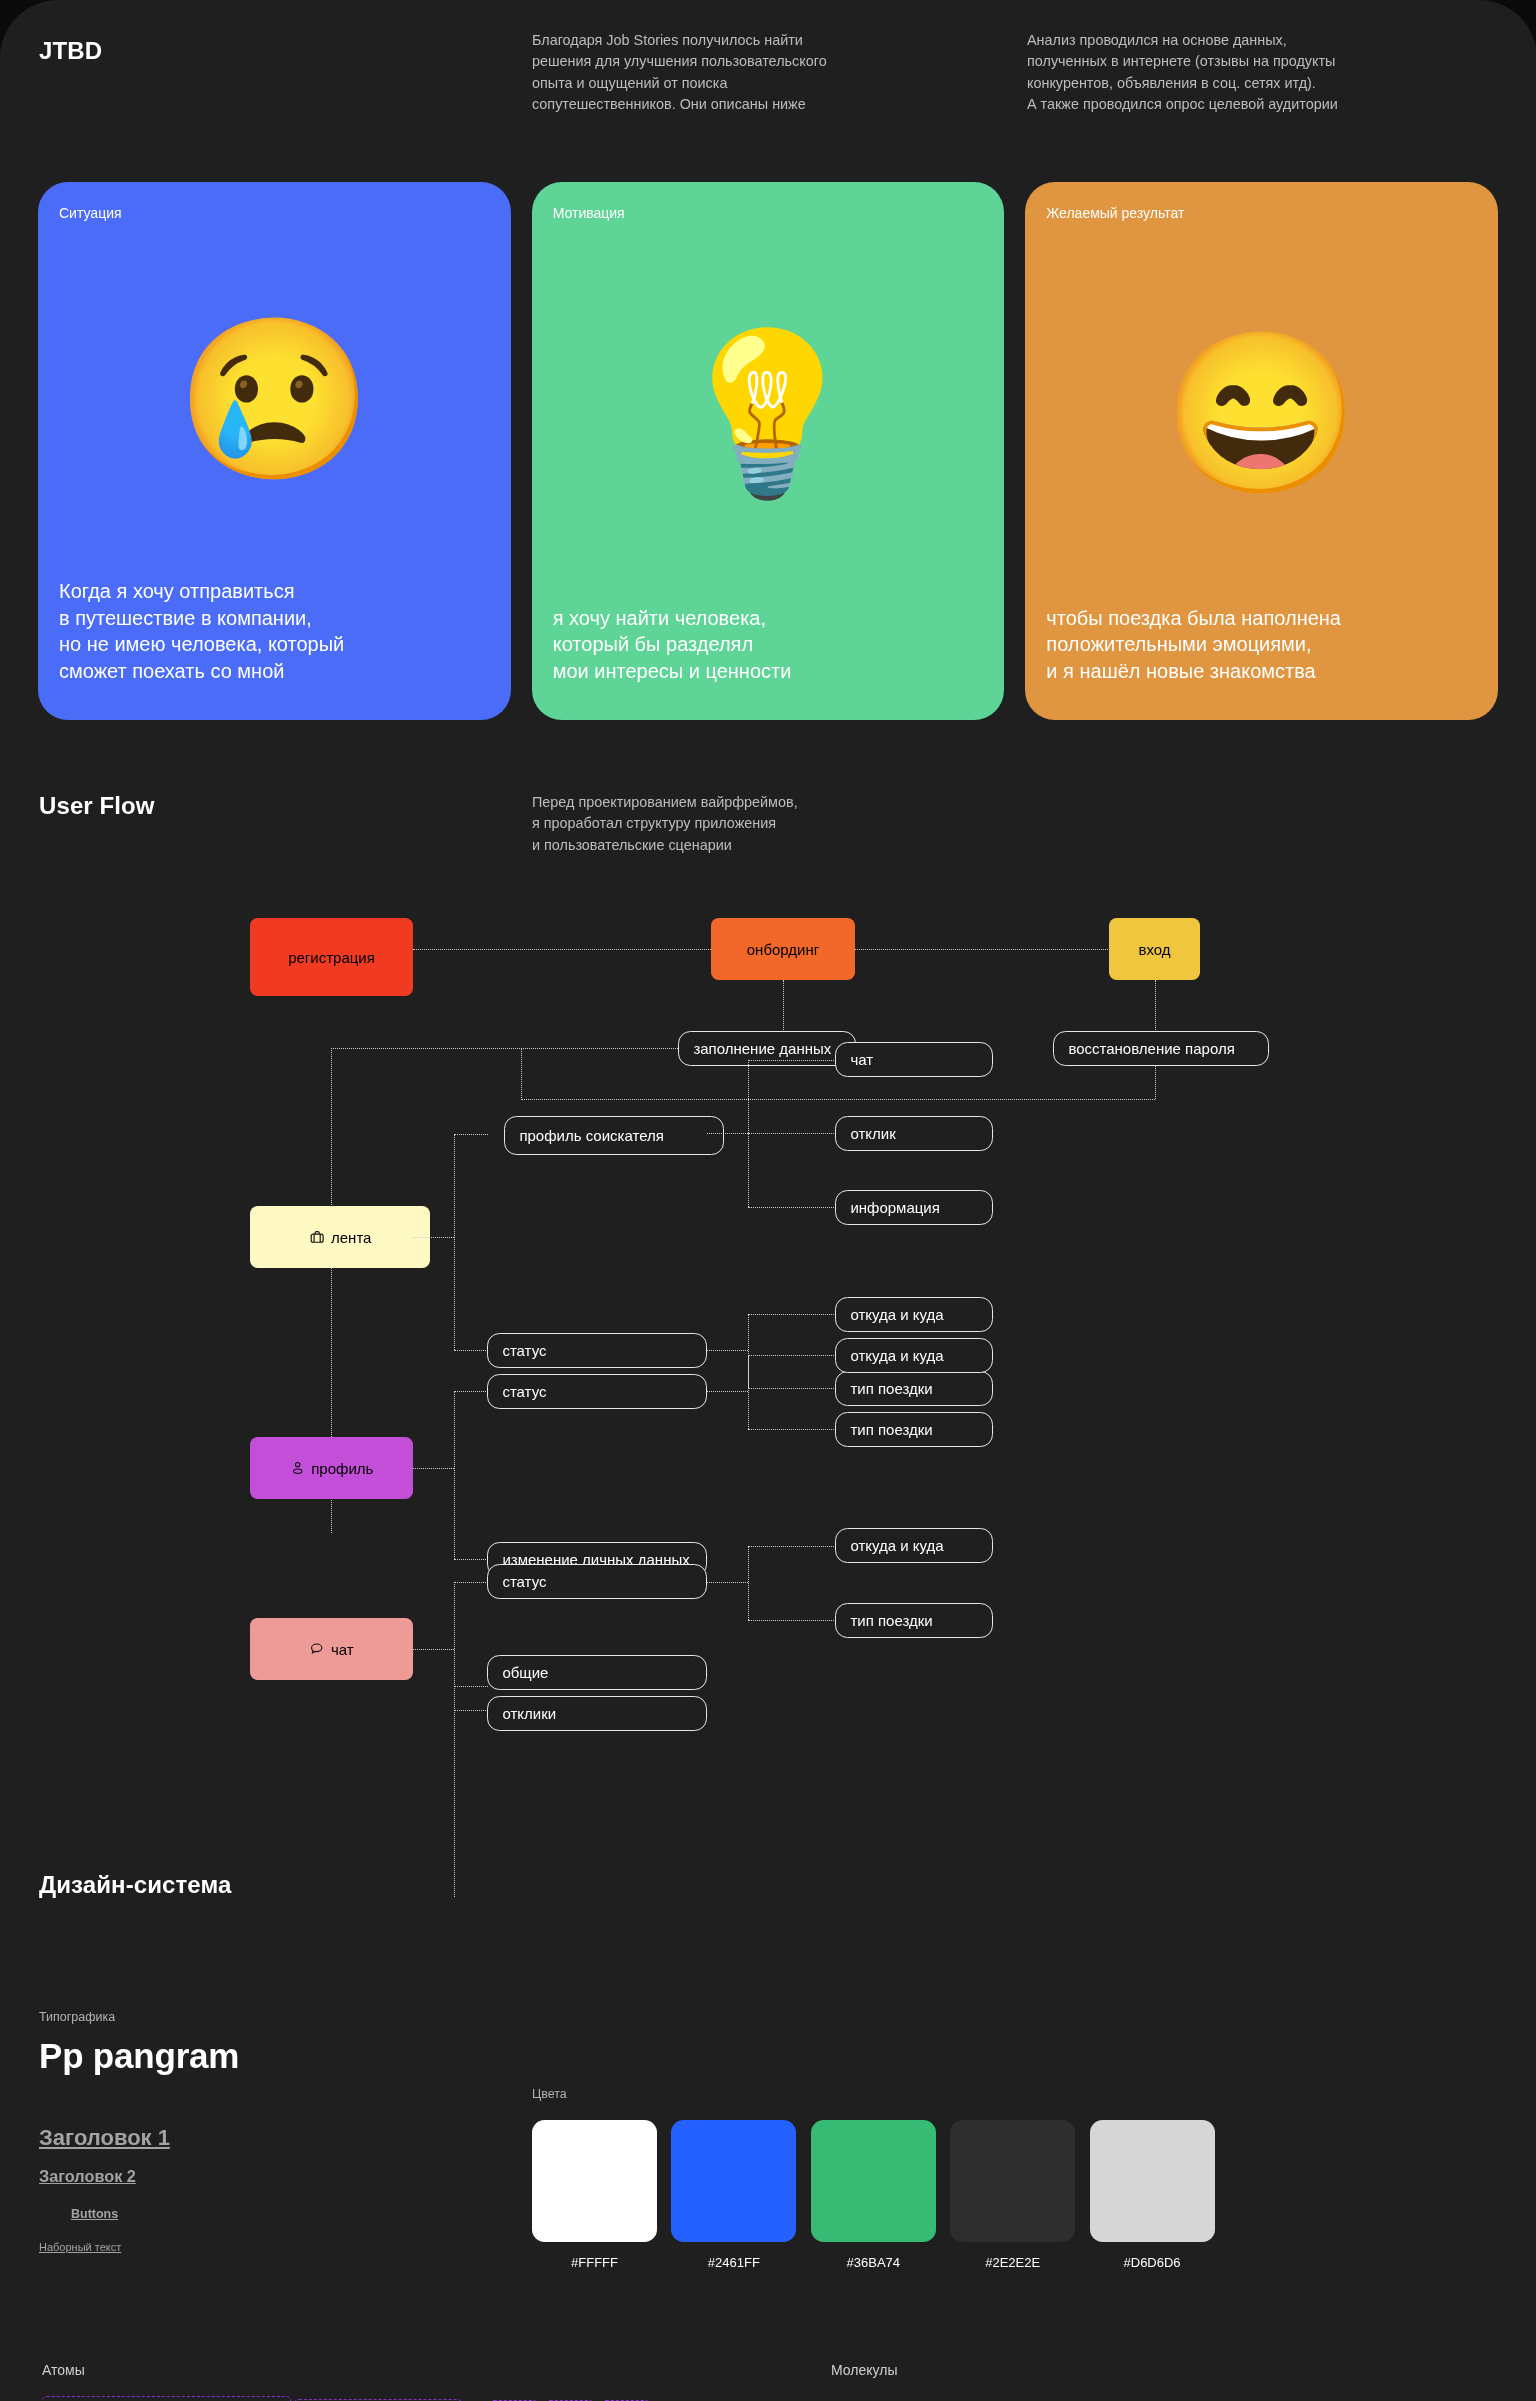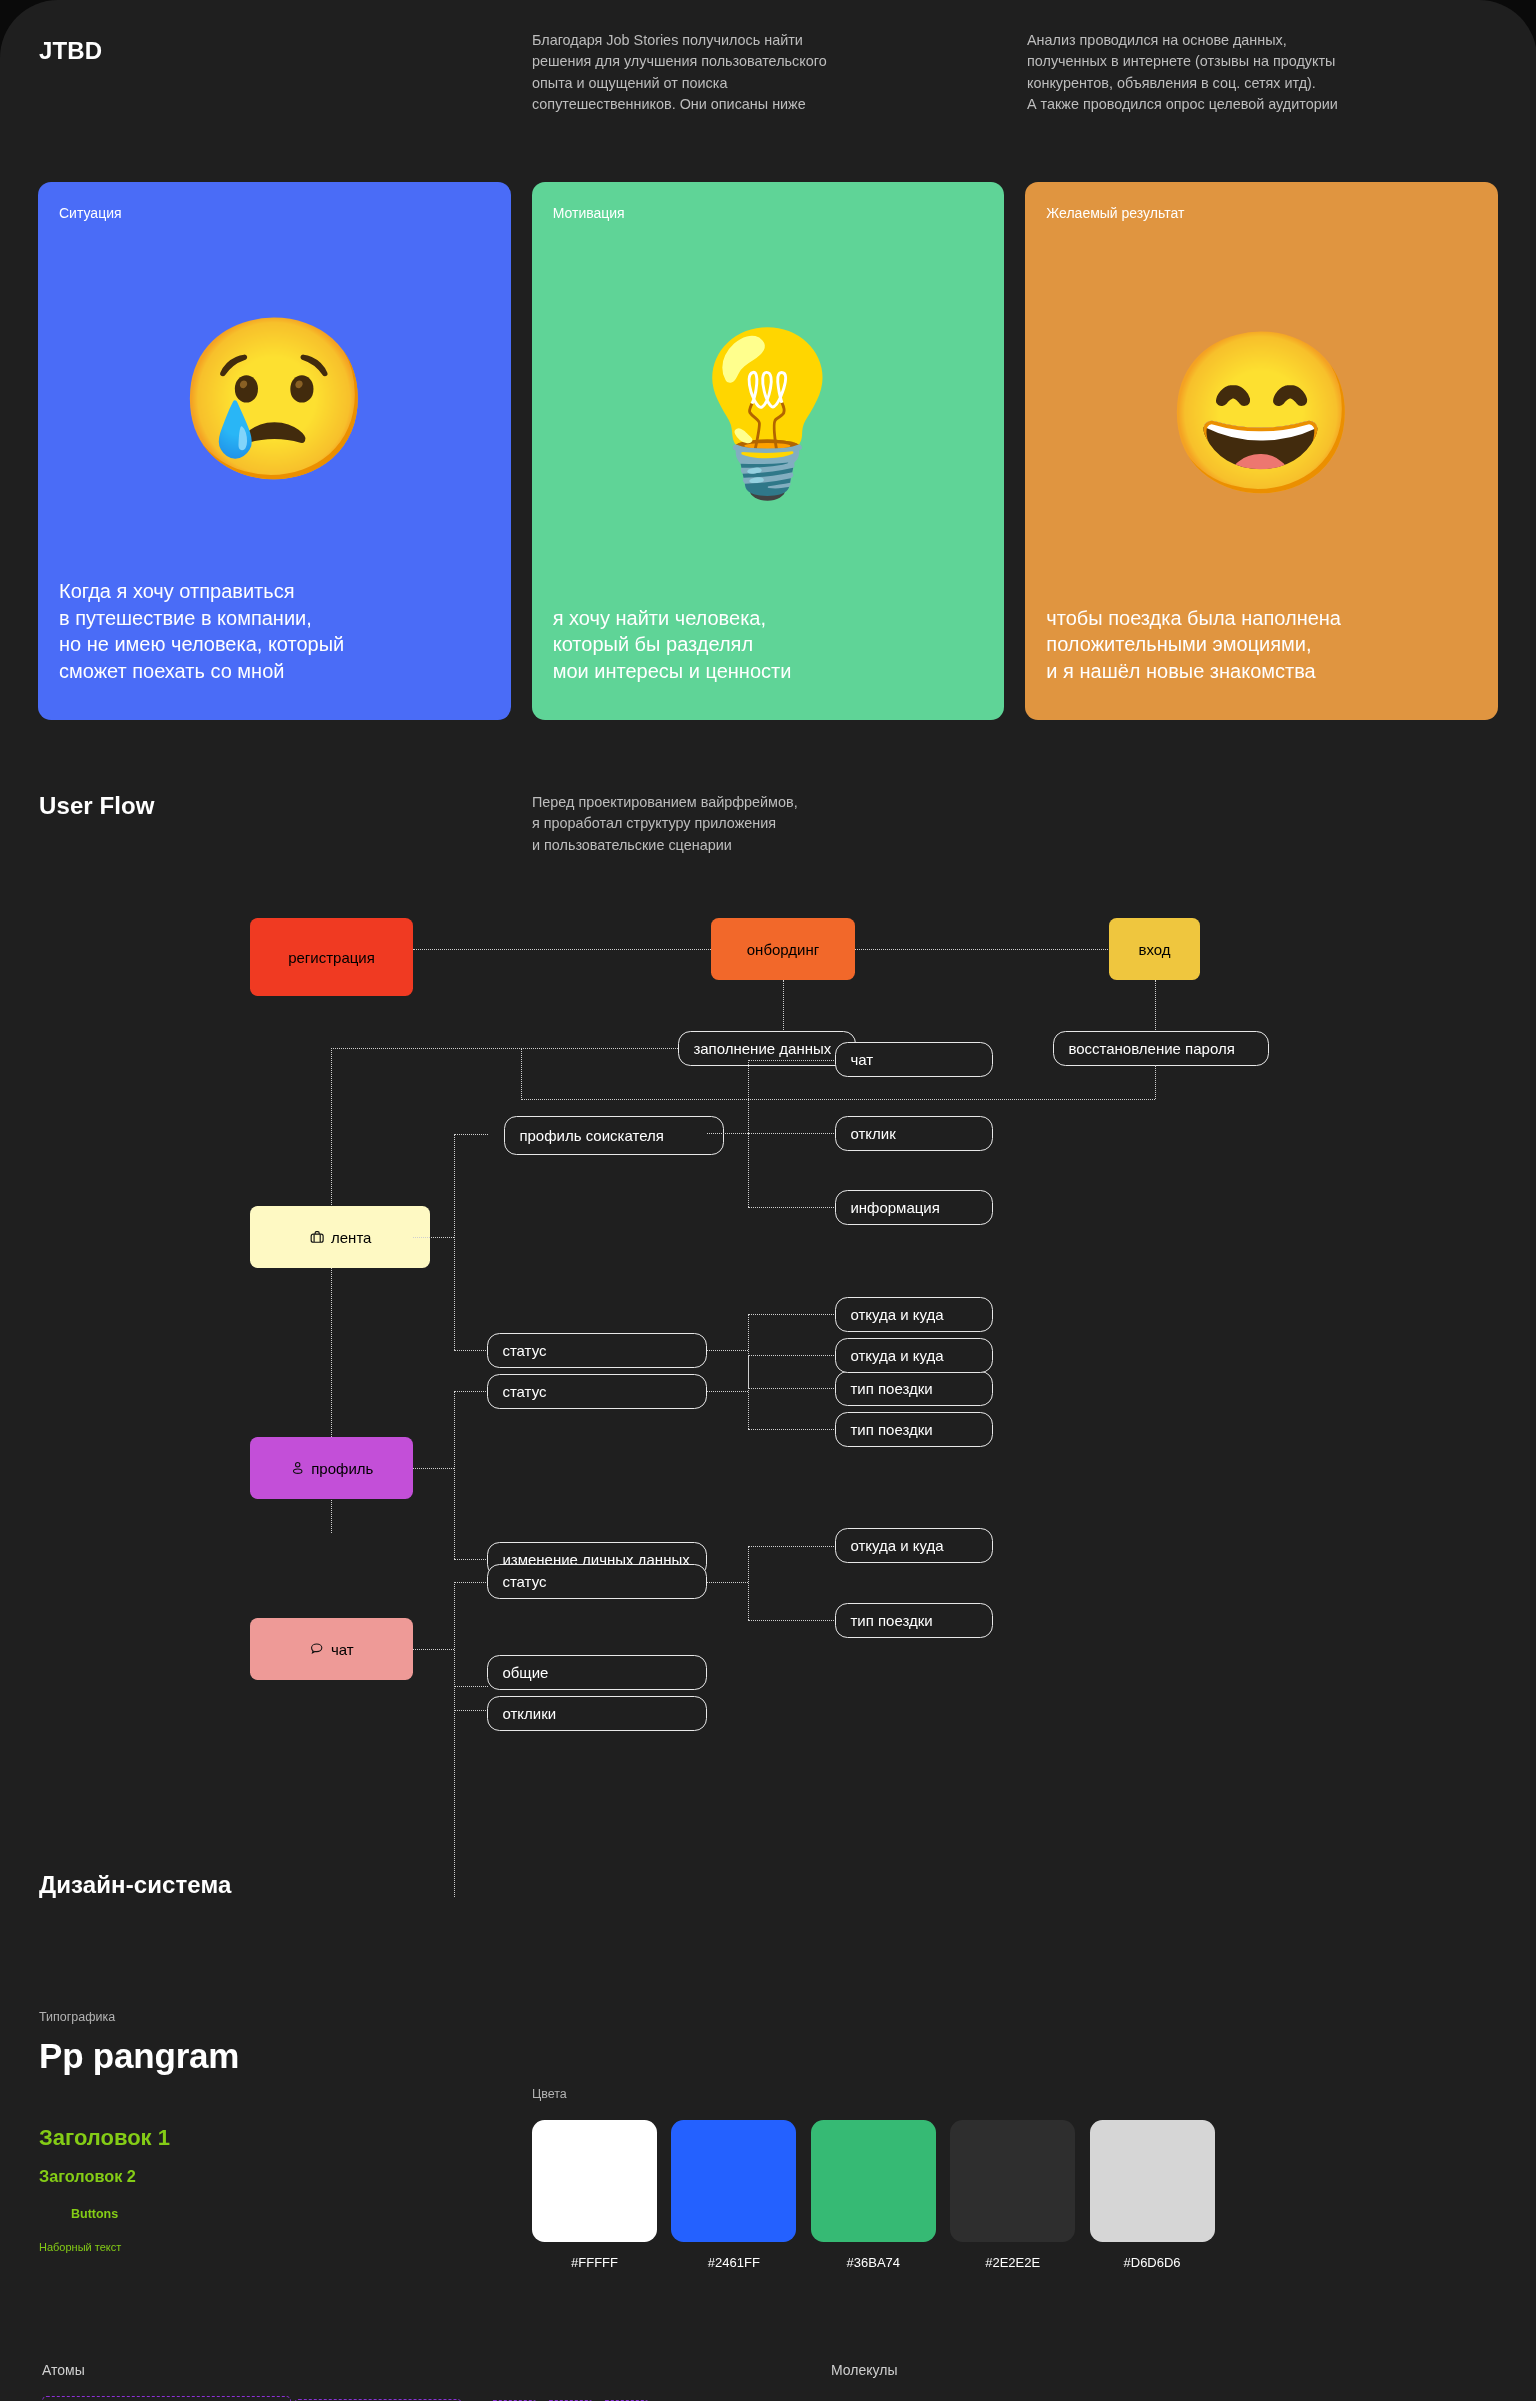--- a/index.html
+++ b/index.html
@@ -46,21 +46,21 @@
     position: absolute;
     left: 38px;
     top: 182px;
     width: 1460px;
     display: flex;
     gap: 21px;
   }
   .jtbd-card {
     flex: 1;
     height: 538px;
-    border-radius: 13px;
+    border-radius: 30px;
     position: relative;
     padding: 23px 21px;
     display: flex;
     flex-direction: column;
   }
   .jtbd-card .cap {
     font-size: 14px;
     font-weight: 400;
     color: #fff;
   }
@@ -114,21 +114,21 @@
 
   
   #ds-title { position: absolute; left: 39px; top: 1871px; }
   #ds-desc  { position: absolute; left: 532px; top: 1864px; width: 384px; }
 
   #typo-label { position: absolute; left: 39px; top: 2010px; }
   #pangram {
     position: absolute; left: 39px; top: 2036px;
     font-size: 35px; font-weight: 700; color: #fff; letter-spacing: -0.2px;
   }
-  .type-spec { position: absolute; left: 39px; color: #84cc16; }
+  .type-spec { position: absolute; left: 39px; color: #a3a3a3; text-decoration: underline; }
   #ts-h1 { top: 2125px; font-size: 22px; font-weight: 700; }
   #ts-h2 { top: 2167px; font-size: 16.3px; font-weight: 700; }
   #ts-btn{ top: 2207px; font-size: 12.5px; font-weight: 600; padding-left: 32px; }
   #ts-body{ top: 2241px; font-size: 11px; font-weight: 400; }
 
   #colors-label { position: absolute; left: 532px; top: 2087px; }
   #swatches { position: absolute; left: 532px; top: 2120px; display: flex; gap: 14.4px; }
   .sw { width: 125px; }
   .sw .chip { height: 122px; border-radius: 12.5px; }
   .sw .hex { margin-top: 12.5px; text-align: center; font-size: 13px; color: #fff; }

